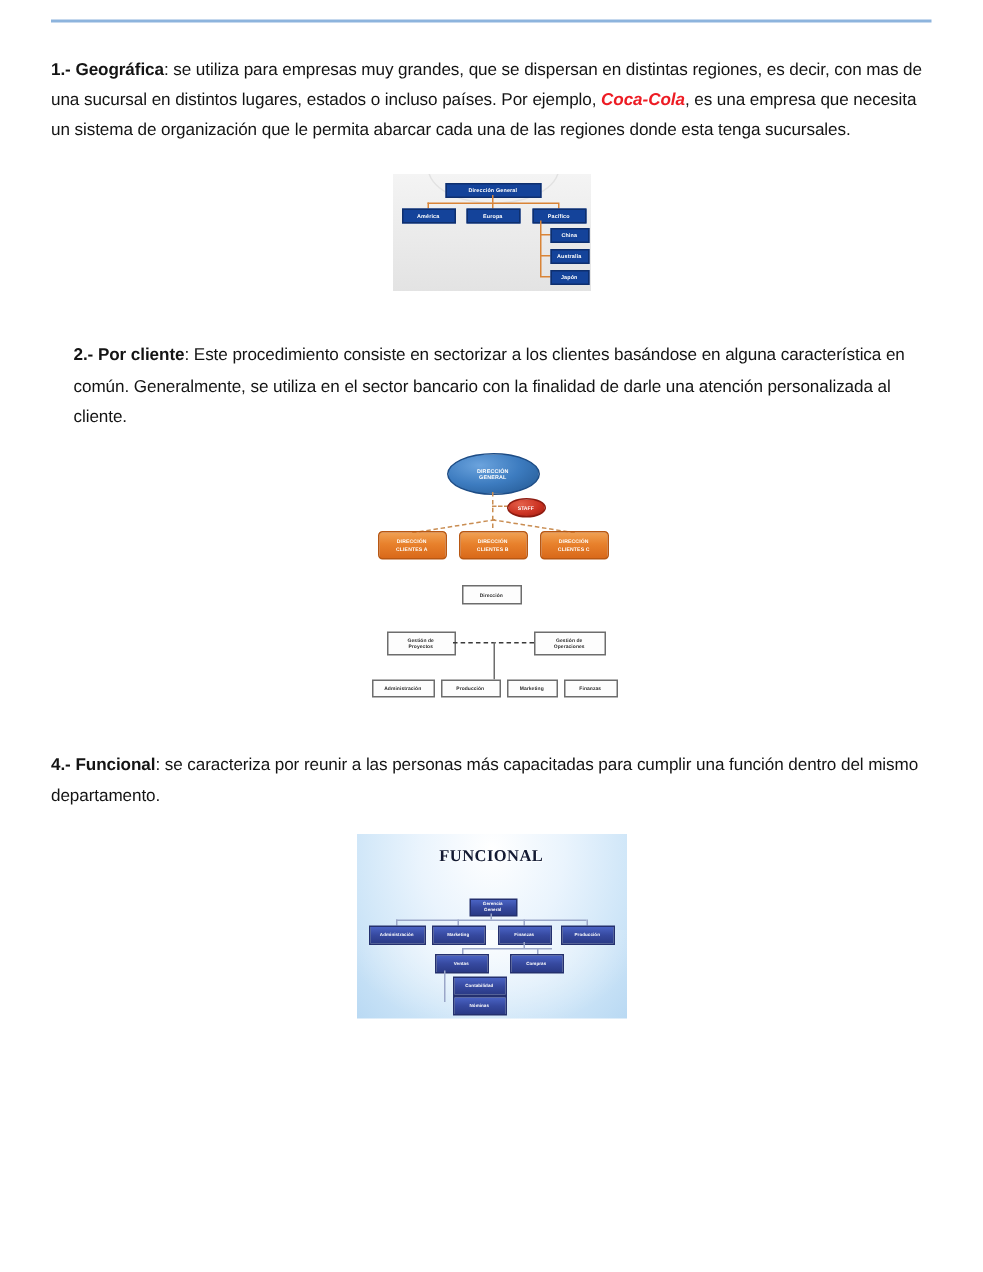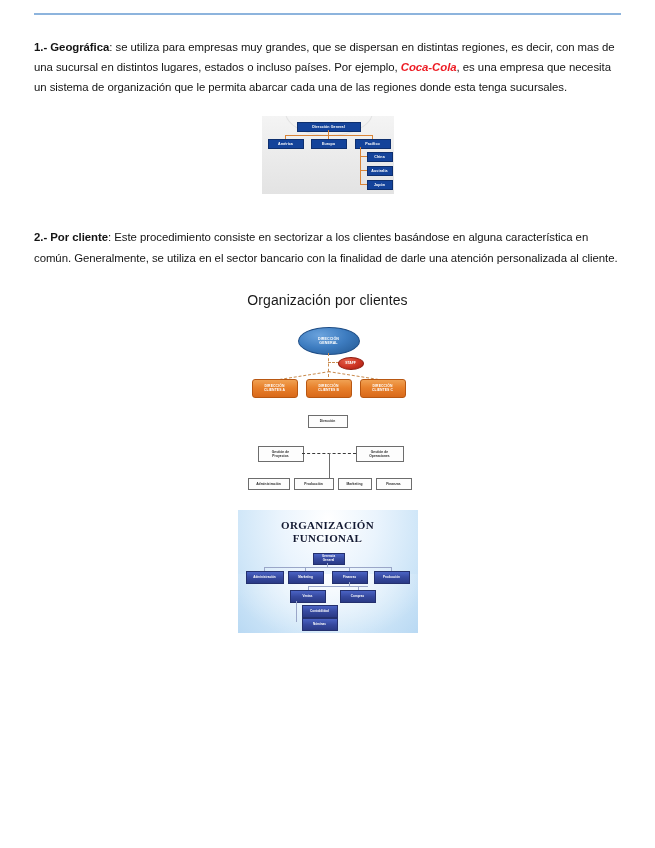--- a/index.html
+++ b/index.html
@@ -289,23 +289,22 @@
         <div class="gline h" style="left:98px; top:40px; width:7px;"></div>
         <div class="gline h" style="left:98px; top:54px; width:7px;"></div>
         <div class="gline h" style="left:98px; top:68px; width:7px;"></div>
 
         <div class="gbox" style="left:105px; top:36px; width:24px; height:8px;">China</div>
         <div class="gbox" style="left:105px; top:50px; width:24px; height:8px;">Australia</div>
         <div class="gbox" style="left:105px; top:64px; width:24px; height:8px;">Japón</div>
       </div>
     </div>
 
-    <p class="para sec2" style="margin-top:33px;"><b><span>2.-</span> <span>Por cliente</span></b><span>: Este procedimiento consiste en sectorizar a los clientes basándose en alguna característica en común. Generalmente, se utiliza en el sector bancario con la finalidad de darle una atención personalizada al cliente.</span></p>
-
-    <p class="para subheading" style="margin-top:20px;">Organización por clientes</p>
+    <p class="para sec2" style="margin-top:33px;margin-left:15px;"><b><span>2.-</span> <span>Por cliente</span></b><span>: Este procedimiento consiste en sectorizar a los clientes basándose en alguna característica en común. Generalmente, se utiliza en el sector bancario con la finalidad de darle una atención personalizada al cliente.</span></p>
+
 
     <div class="figure-wrap" style="margin-top:14px;">
       <div class="fig-cli">
 
         <div class="cli-ellipse">
           <span>DIRECCIÓN</span>
           <span>GENERAL</span>
         </div>
 
         <div class="cli-vert" style="left:76px; top:26px; height:24px;"></div>
@@ -351,27 +350,27 @@
 
         <div class="eq-line v" style="left:91px; top:40px; height:25px;"></div>
 
         <div class="eq-box" style="left:10px; top:65px; width:40px; height:10px;">Administración</div>
         <div class="eq-box" style="left:56px; top:65px; width:38px; height:10px;">Producción</div>
         <div class="eq-box" style="left:100px; top:65px; width:32px; height:10px;">Marketing</div>
         <div class="eq-box" style="left:138px; top:65px; width:34px; height:10px;">Finanzas</div>
       </div>
     </div>
 
+    <p class="para sec4" style="margin-top:30px;"><b><span>4.-</span> <span>Funcional</span></b><span>: se caracteriza por reunir a las personas más capacitadas para cumplir una función dentro del mismo departamento.</span></p>
 
     <div class="figure-wrap" style="margin-top:15px;">
       <div class="fig-fun">
         <div class="fun-glow"></div>
 
         <div class="fun-title">
-          <div>ORGANIZACIÓN</div>
           <div>FUNCIONAL</div>
         </div>
 
         <div class="fun-box" style="left:75px; top:43px; width:30px; height:10px;">
           <span>Gerencia</span>
           <span>General</span>
         </div>
 
         <div class="fun-line v" style="left:89px; top:53px; height:4px;"></div>
         <div class="fun-line h" style="left:26px; top:57px; width:127px;"></div>

